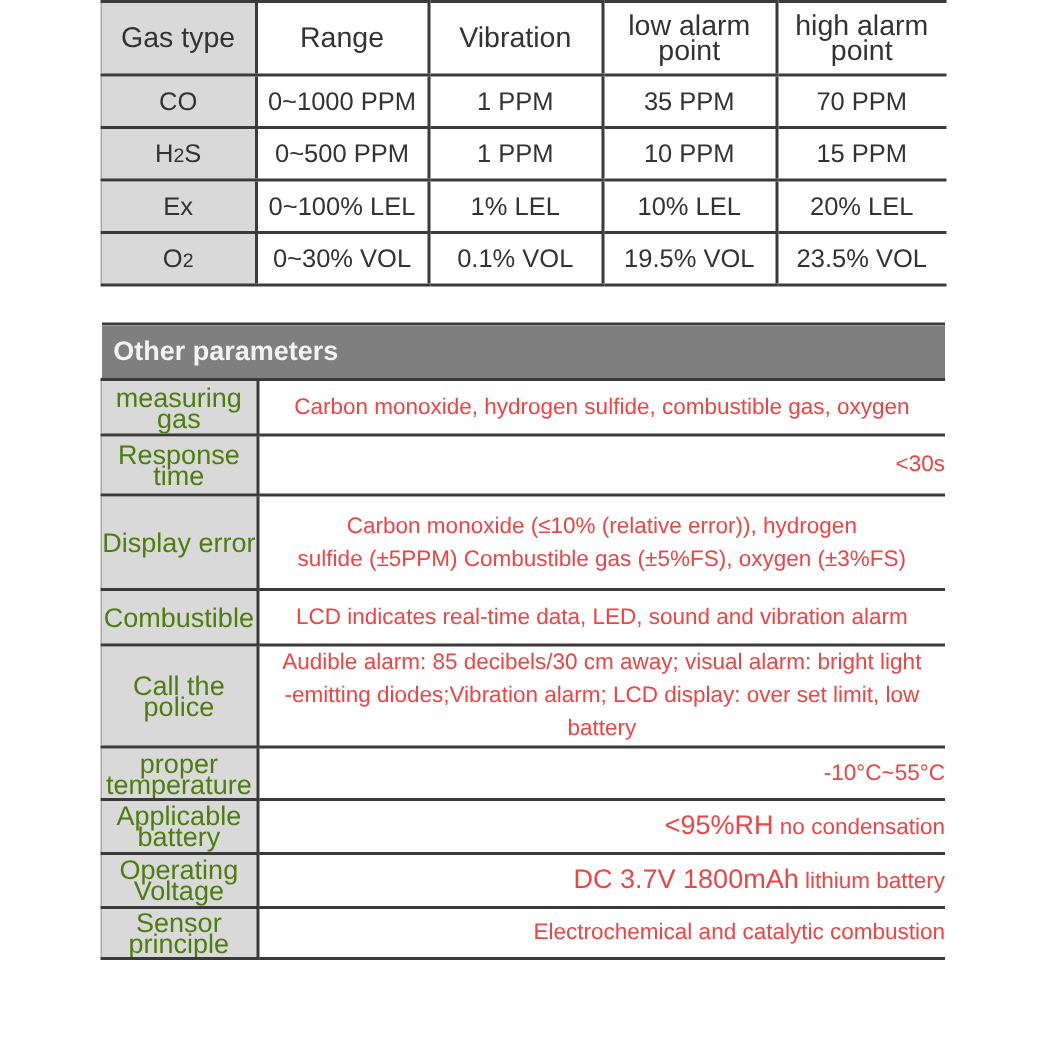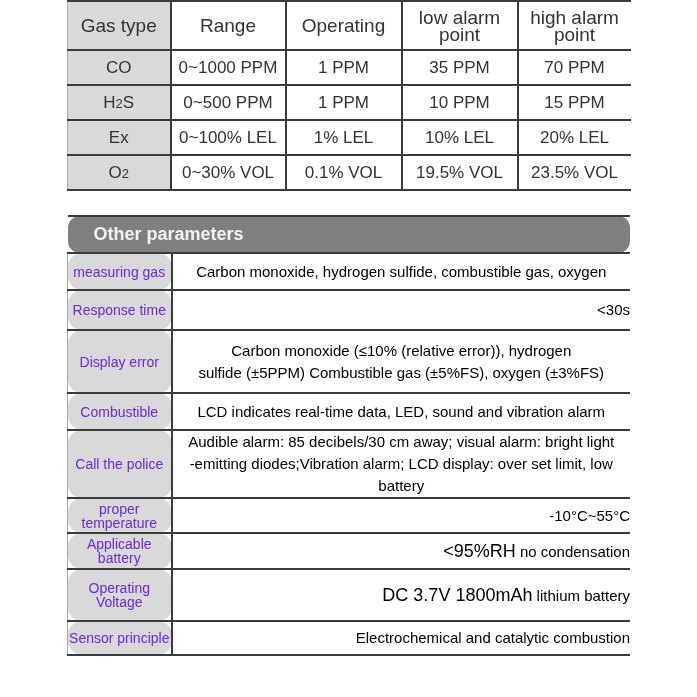--- a/index.html
+++ b/index.html
@@ -11,44 +11,44 @@
   #gas-table { top:0; width:563px; }
   #gas-table td { border-top:2px solid #3a3a3a; border-bottom:2px solid #3a3a3a; border-left:2px solid #3a3a3a; }
   #gas-table td.first { border-left:1px solid #a8a8a8; background:#d9d9d9; }
   #gas-table tr.head td { height:47px; font-size:19px; line-height:17px; color:#333; }
   #gas-table tr.row td { height:33px; font-size:17px; color:#333; }
   #gas-table td.first { font-size:18px; }
   
   #param-table { top:215px; width:563px; }
   #param-table td { border-bottom:2px solid #3a3a3a; }
   #param-table td.label { background:#d9d9d9; border-left:1px solid #a8a8a8; border-right:2px solid #3a3a3a;
-                          font-size:14px; line-height:14px; color:#6d28d9; width:102px;border-radius:14px; }
-  #param-table td.val { font-size:15px; line-height:22px; color:#000000; }
+                          font-size:18px; line-height:14px; color:#4d7c0f; width:102px; }
+  #param-table td.val { font-size:15px; line-height:22px; color:#ef4444; }
   #param-table td.val.left { text-align:right; padding-left:14px; }
   #param-table tr.hdr td { background:#7f7f7f; color:#f2f2f2; font-size:18px; font-weight:bold;
-                           text-align:left; padding-left:26px; height:35px; border-top:2px solid #3a3a3a;border-radius:12px; }
+                           text-align:left; padding-left:8px; height:35px; border-top:2px solid #3a3a3a; }
   .big { font-size:18px; }
   .small { font-size:12.5px; line-height:24px; }
 </style>
 </head>
 <body>
 
 <table class="tbl" id="gas-table">
   <colgroup>
       <col style="width:103px">
       <col style="width:115px">
       <col style="width:116px">
       <col style="width:116px">
       <col style="width:113px">
     </colgroup>
   <tbody>
       <tr class="head">
     <td class="first">Gas type</td>
     <td>Range</td>
-    <td>Operating</td>
+    <td>Vibration</td>
     <td>low alarm point</td>
     <td>high alarm point</td>
   </tr>
   <tr class="row">
     <td class="first">CO</td>
     <td>0~1000 PPM</td>
     <td>1 PPM</td>
     <td>35 PPM</td>
     <td>70 PPM</td>
   </tr>
@@ -112,21 +112,21 @@
     </td>
   </tr>
   <tr style="height:35px">
     <td class="label">proper temperature</td>
     <td class="val left big">-10°C~55°C</td>
   </tr>
   <tr style="height:36px">
     <td class="label">Applicable battery</td>
     <td class="val left"><span class="big">&lt;95%RH</span><span> no condensation</span></td>
   </tr>
-  <tr style="height:52px">
+  <tr style="height:36px">
     <td class="label">Operating Voltage</td>
     <td class="val left"><span class="big">DC 3.7V 1800mAh</span><span> lithium battery</span></td>
   </tr>
   <tr style="height:34px">
     <td class="label">Sensor principle</td>
     <td class="val left">Electrochemical and catalytic combustion</td>
   </tr>
 </tbody>
   </table>
 

